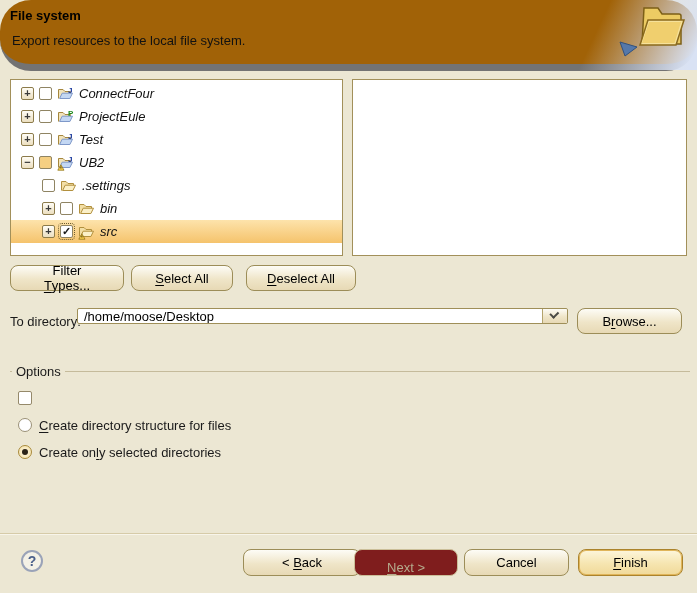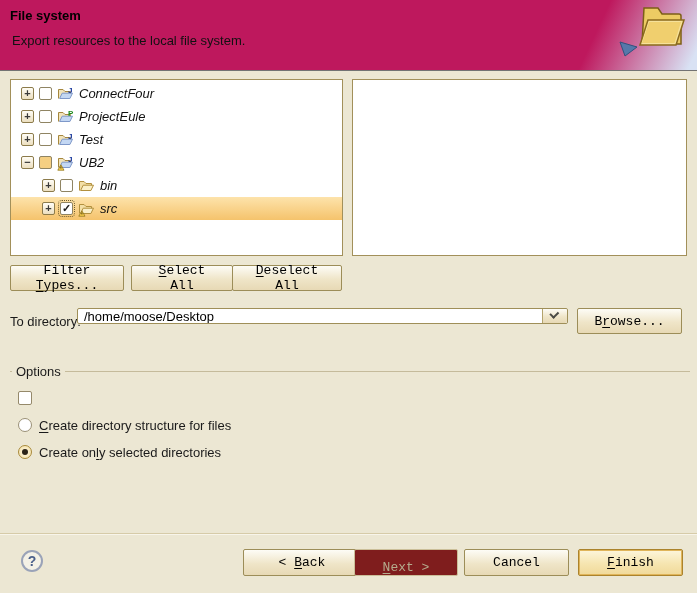--- a/index.html
+++ b/index.html
@@ -3,21 +3,21 @@
 <meta charset="utf-8">
 <style>
   * { box-sizing: border-box; }
   html,body { margin:0; padding:0; }
   body {
     width:697px; height:593px; position:relative; overflow:hidden;
     background:#ece7d3; font-family:"Liberation Sans", sans-serif; font-size:13px; color:#1a1a1a;
   }
 
   
-  .banner { position:absolute; top:0; left:0; width:697px; height:71px; background:#be185d; border-bottom:1px solid #737373; }
+  .banner { position:absolute; top:0; left:0; width:697px; height:71px; background:#a16207; border-bottom:7px solid #737373;border-radius:31px; }
   .banner-grad { position:absolute; right:0; top:0; width:150px; height:70px;
     background:linear-gradient(115deg, rgba(255,255,255,0) 35%, #d9e2f4 95%); }
   .banner-title { position:absolute; left:10px; top:8px; font-weight:bold; color:#000; }
   .banner-subtitle { position:absolute; left:12px; top:33px; color:#111; }
   .banner-icon { position:absolute; right:5px; top:1px; width:64px; height:58px; }
 
   
   .panel { position:absolute; background:#fff; border:1px solid #a2905a; }
   .panel.tree { left:10px; top:79px; width:333px; height:177px; padding-top:2px; overflow:hidden; }
   .panel.preview { left:352px; top:79px; width:335px; height:177px; }
@@ -41,22 +41,22 @@
   .tree-icon .f-front { fill:#fbf0c8; stroke:#b2903e; stroke-width:1; }
   .tree-icon.java-project .f-back, .tree-icon.java-project-warning .f-back { fill:#f1e3bb; stroke:#a6873d; }
   .tree-icon.java-project .f-front, .tree-icon.java-project-warning .f-front { fill:#c3d7f3; stroke:#7e98c9; }
   .proj-letter { font:bold 8px "Liberation Sans",sans-serif; fill:#15359b; }
   .proj-letter.green { fill:#1d8a1d; }
   .warn-tri { fill:#ffd54f; stroke:#8f741b; stroke-width:0.8; }
   .warn-bang { stroke:#5c4a12; stroke-width:1.2; }
   .hidden { display:none; }
 
   
-  .btn { position:absolute; height:26px; border:1px solid #9c8d58; border-radius:2px; color:#000;
-    background:linear-gradient(#fdfcf6, #efe5c8 55%, #e7d9b5); font-family:Liberation Mono, monospace; font-size:13px;
+  .btn { position:absolute; height:26px; border:1px solid #9c8d58; border-radius:8px; color:#000;
+    background:linear-gradient(#fdfcf6, #efe5c8 55%, #e7d9b5); font-family:Liberation Sans, sans-serif; font-size:13px;
     display:flex; align-items:center; justify-content:center; cursor:default; padding:0 20px; }
   .btn.disabled { background:#7f1d1d; border-color:#cbbf99; color:#b5ab8d;align-items:flex-end; }
   .btn.default { border:1px solid #ab832c; box-shadow:inset 0 0 0 1px #e0b55a;
     background:linear-gradient(#fdf6dc, #f6e5b0 55%, #f0d globalization99); background:linear-gradient(#fdf6dc, #f6e5b0 55%, #f0d999); }
   .mn { text-decoration:underline; text-underline-offset:2px; }
 
   
   .dir-label { position:absolute; left:10px; top:314px; }
   .combo { position:absolute; left:77px; top:308px; width:491px; height:16px; background:#fff;
     border:1px solid #9f8f58; border-radius:2px; display:flex; align-items:stretch; }
@@ -156,20 +156,35 @@
       <text class="proj-letter" x="11" y="6.5">J</text>
       <g class="warn">
         <path class="warn-tri" d="M0.8 15.2 L3.9 9.8 L7 15.2 Z"></path>
         <line class="warn-bang" x1="3.9" y1="11.6" x2="3.9" y2="13.6"></line>
       </g>
     </svg>
     <span class="label">UB2</span>
   </div>
     <div class="tree-row">
     <span class="indent" style="width: 21px;"></span>
+
+    <span class="checkbox unchecked"></span>
+    <svg class="tree-icon folder" viewBox="0 0 17 16">
+      <path class="f-back" d="M1.5 12.5 V3.5 H6 L8 5.5 H13.5 V8"></path>
+      <path class="f-front" d="M2.6 12.5 L5.2 7.2 L15.5 7.2 L12.9 12.5 Z"></path>
+      <text class="proj-letter" x="11" y="6.5"></text>
+      <g class="warn hidden">
+        <path class="warn-tri" d="M0.8 15.2 L3.9 9.8 L7 15.2 Z"></path>
+        <line class="warn-bang" x1="3.9" y1="11.6" x2="3.9" y2="13.6"></line>
+      </g>
+    </svg>
+    <span class="label">.settings</span>
+  </div>
+    <div class="tree-row">
+    <span class="indent" style="width: 21px;"></span>
     <span class="expand-box">+</span>
     <span class="checkbox unchecked"></span>
     <svg class="tree-icon folder" viewBox="0 0 17 16">
       <path class="f-back" d="M1.5 12.5 V3.5 H6 L8 5.5 H13.5 V8"></path>
       <path class="f-front" d="M2.6 12.5 L5.2 7.2 L15.5 7.2 L12.9 12.5 Z"></path>
       <text class="proj-letter" x="11" y="6.5"></text>
       <g class="warn hidden">
         <path class="warn-tri" d="M0.8 15.2 L3.9 9.8 L7 15.2 Z"></path>
         <line class="warn-bang" x1="3.9" y1="11.6" x2="3.9" y2="13.6"></line>
       </g>
@@ -193,21 +208,21 @@
   </div>
   </div>
 <div class="panel preview"></div>
 
 <button class="btn" style="left:10px; top:265px; width:114px;">
   <span><span>Filter </span><span class="mn">T</span><span>ypes...</span></span>
 </button>
 <button class="btn" style="left:131px; top:265px; width:102px;">
   <span><span></span><span class="mn">S</span><span>elect All</span></span>
 </button>
-<button class="btn" style="left:232px; top:265px; width:110px;">
+<button class="btn" style="left:246px; top:265px; width:110px;">
   <span><span></span><span class="mn">D</span><span>eselect All</span></span>
 </button>
 
 <div class="dir-label">To directory:</div>
 <div class="combo">
   <div class="combo-entry">/home/moose/Desktop</div>
   <div class="combo-arrow-btn">
     <span class="chevron-down"></span>
   </div>
 </div>

